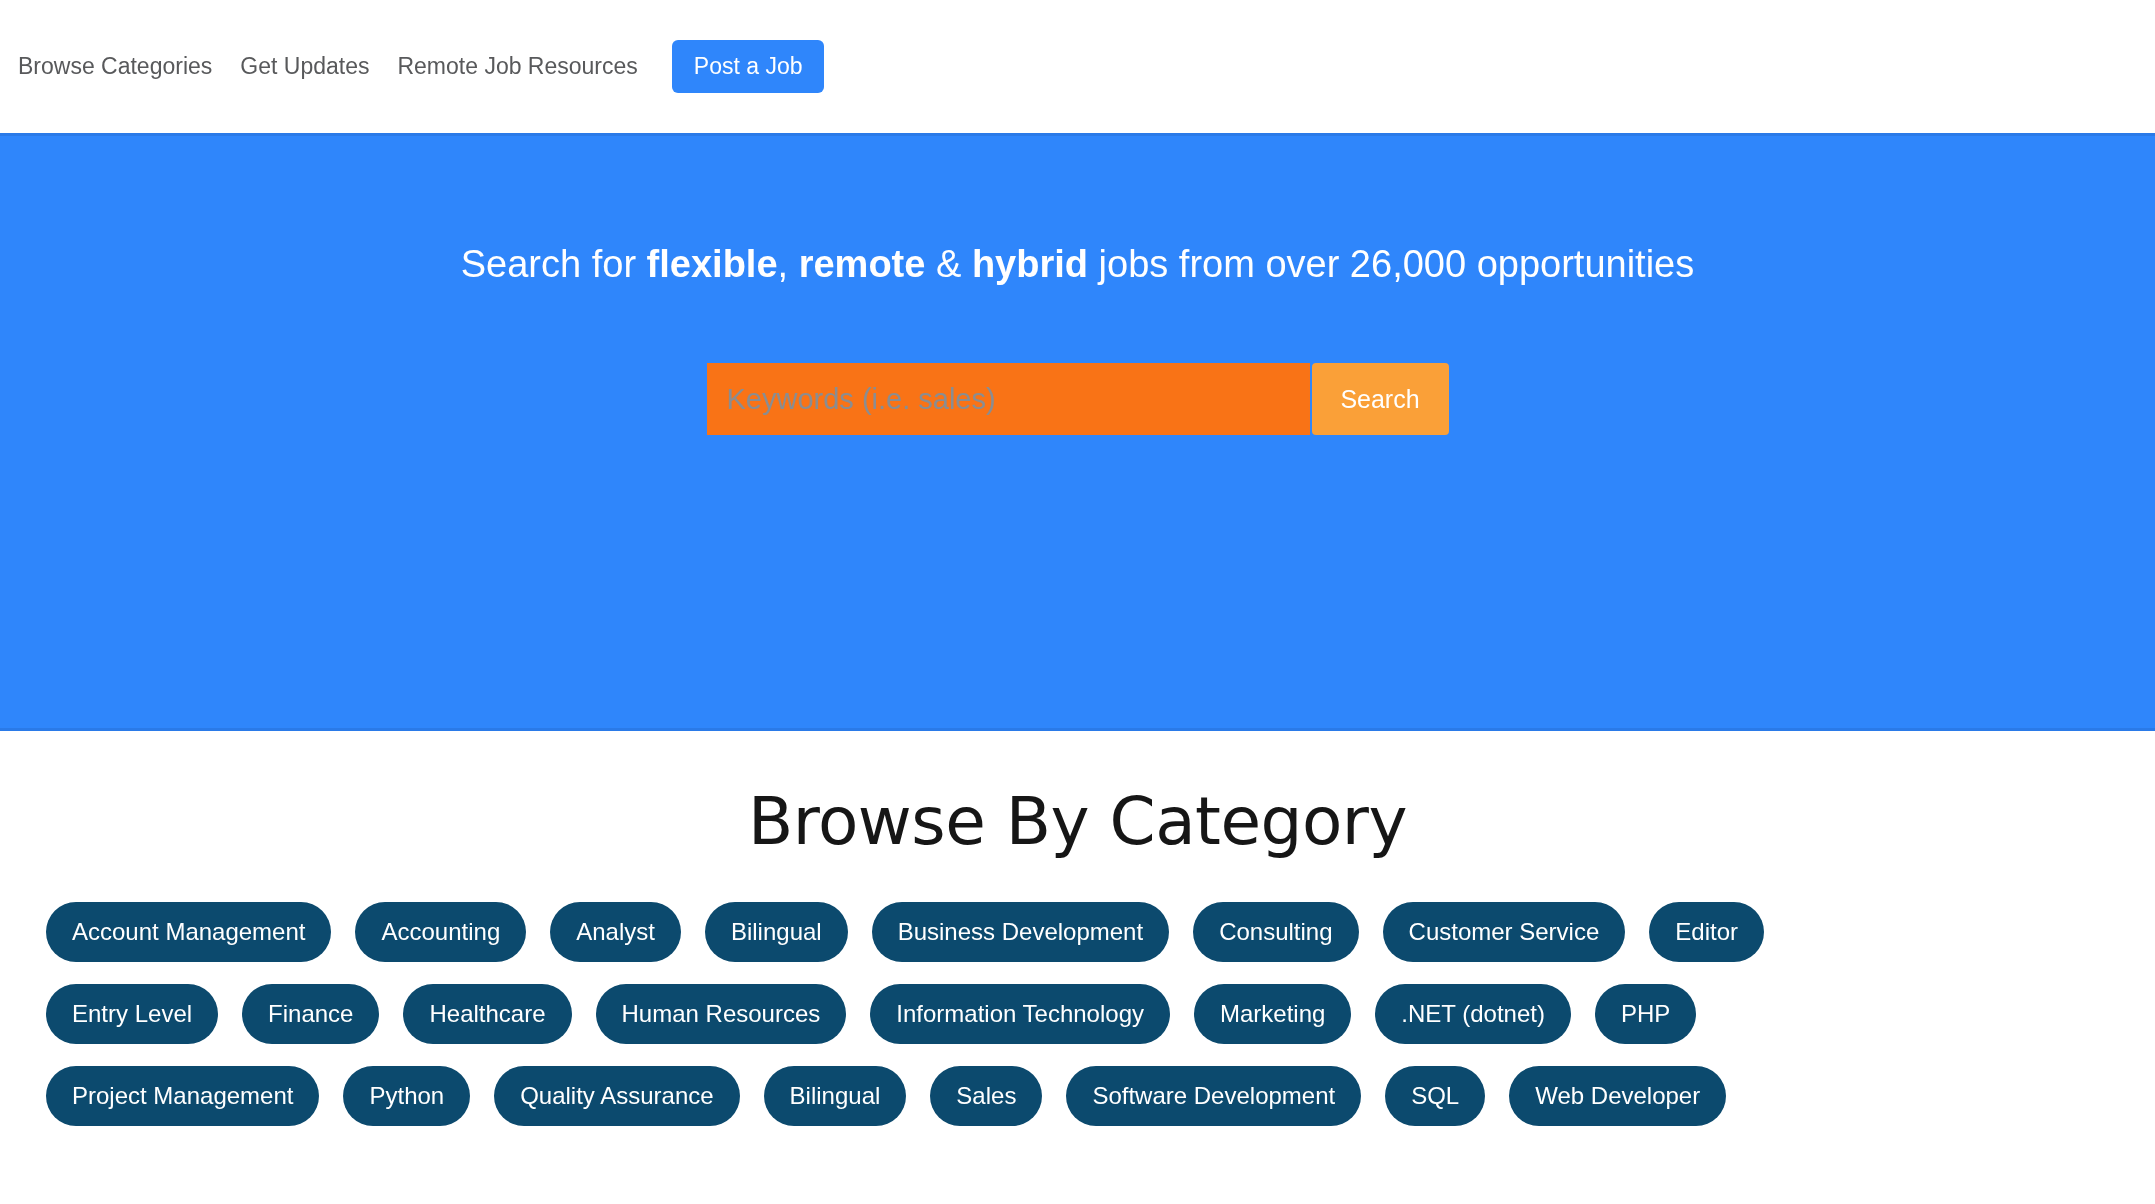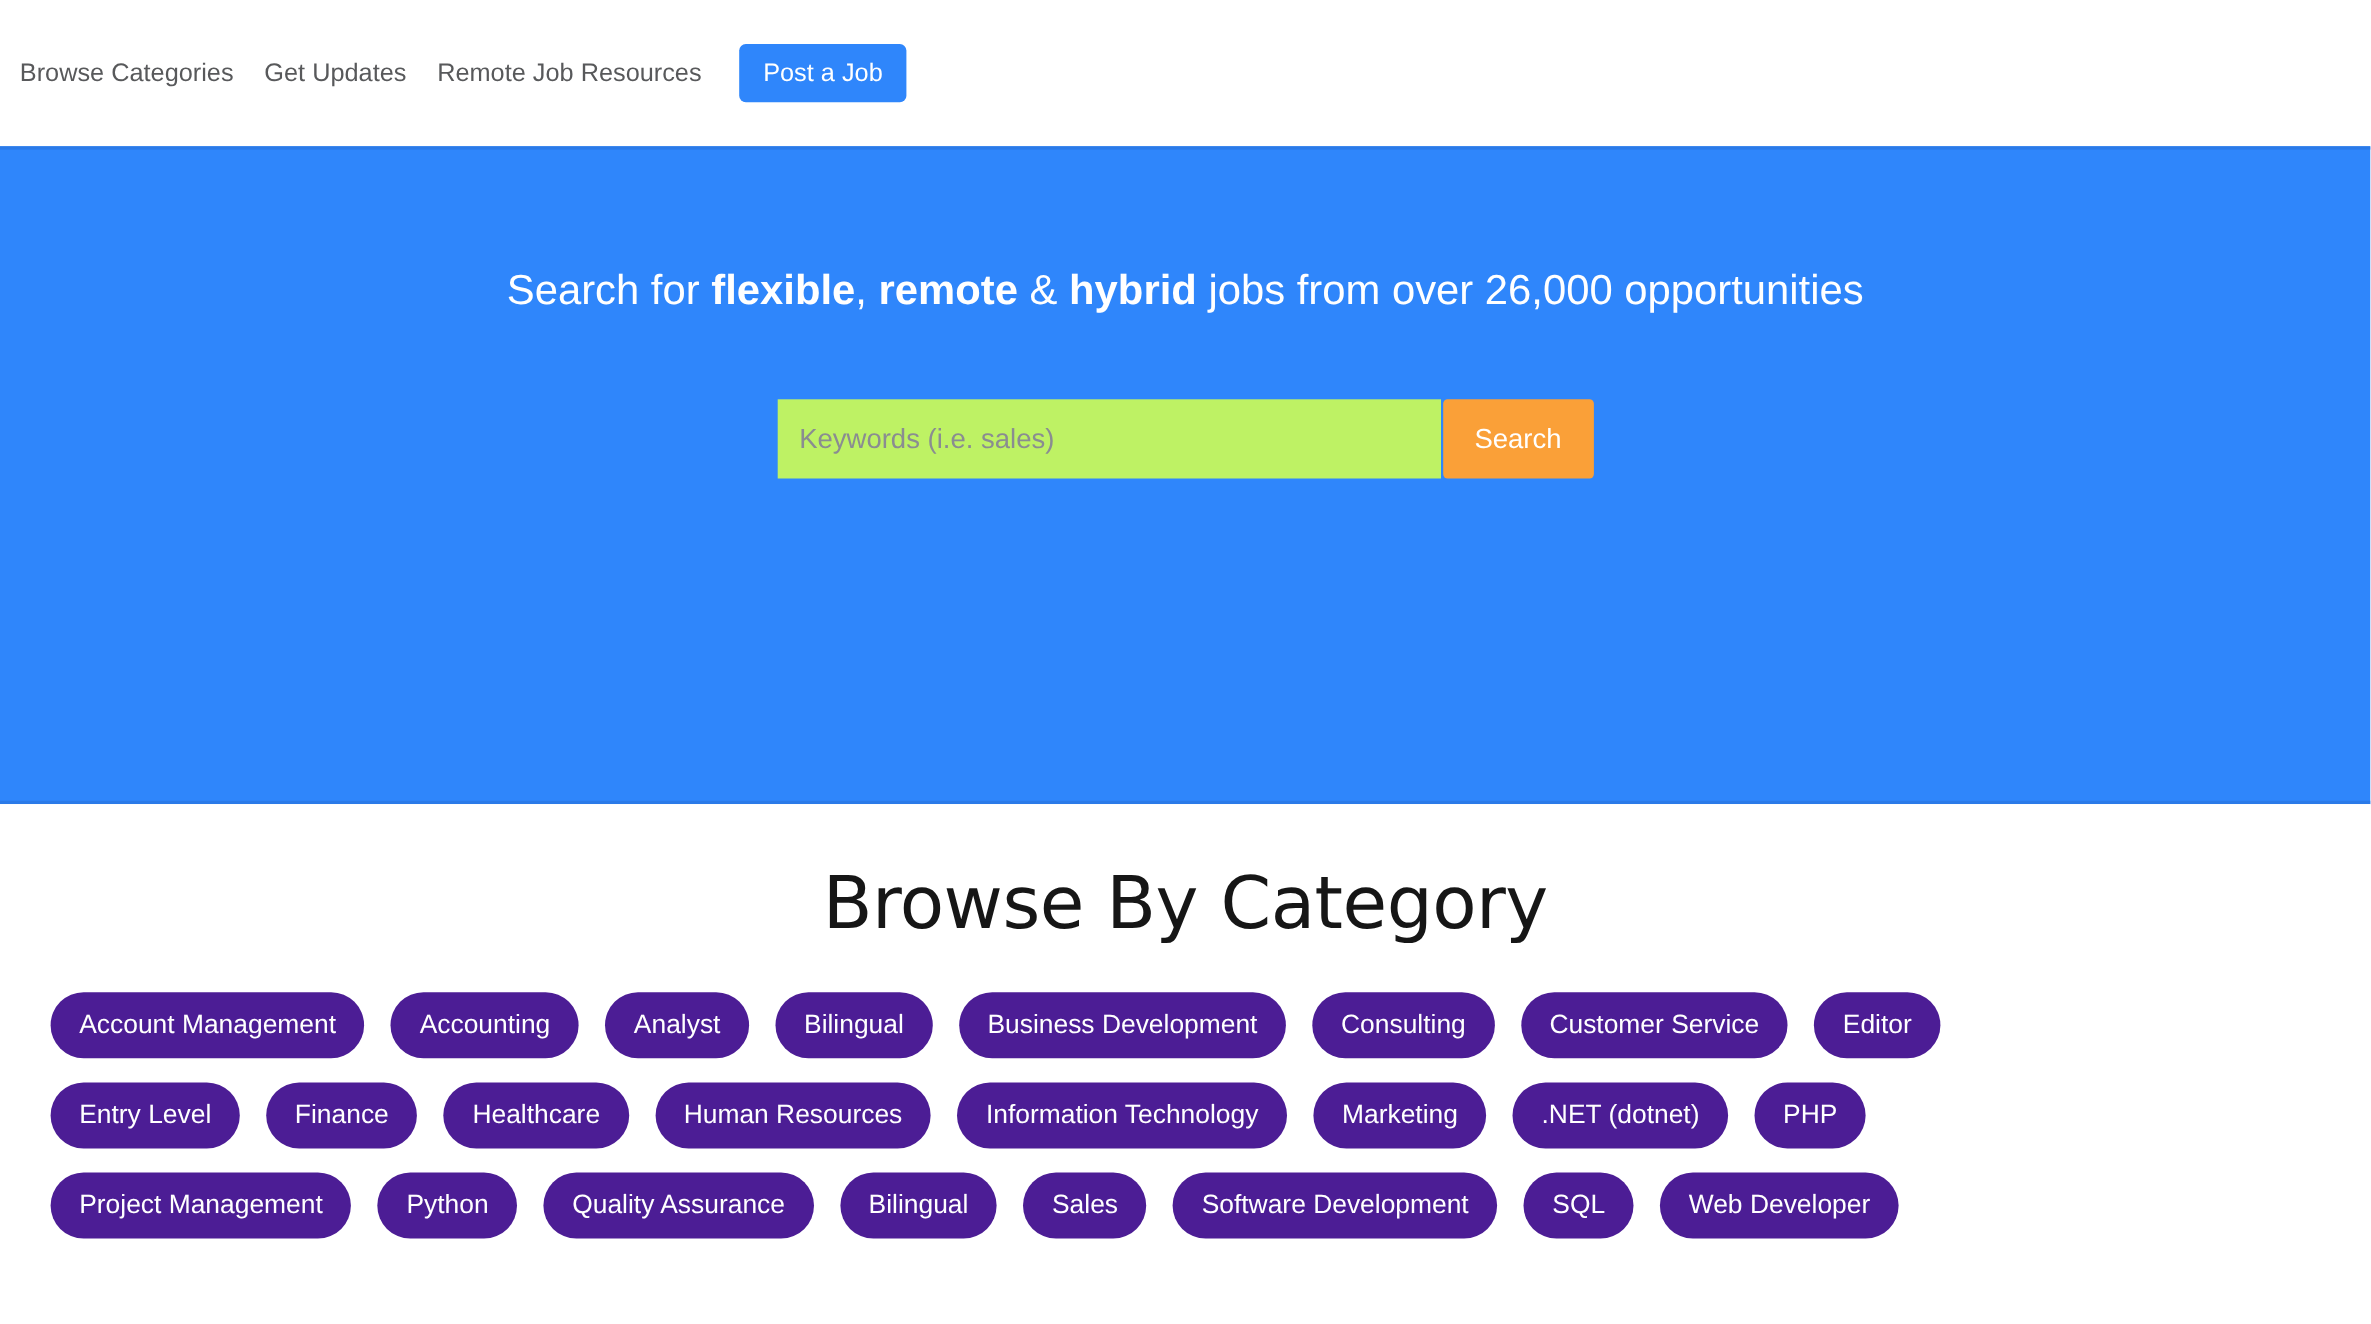--- a/index.html
+++ b/index.html
@@ -93,25 +93,25 @@
 
   .search-form {
     margin-top: 74px;
     display: flex;
     justify-content: center;
     align-items: stretch;
   }
   .search-input {
     width: 603px;
     height: 72px;
-    background: #bef264;
+    background: #f97316;
     border: none;
     outline: none;
     padding: 0 20px;
-    font-size: 25px;
+    font-size: 29px;
     color: #4a4a4a;
     font-family: "Liberation Sans", sans-serif;
     border-radius: 0;
   }
   .search-input::placeholder { color: #8a8d91; }
   .search-submit {
     width: 137px;
     height: 72px;
     background: #faa038;
     border: none;
@@ -141,21 +141,21 @@
     padding: 0 46px;
   }
   .pill-row {
     display: flex;
     align-items: center;
     justify-content: flex-start;
     gap: 24px;
     margin-bottom: 22px;
   }
   .pill {
-    background: #4c1d95;
+    background: #0c4a6e;
     color: #ffffff;
     font-size: 24px;
     line-height: 1;
     padding: 18px 26px;
     border-radius: 40px;
     white-space: nowrap;
     text-decoration: none;
     cursor: pointer;
     font-family: "Liberation Sans", sans-serif;
   }

